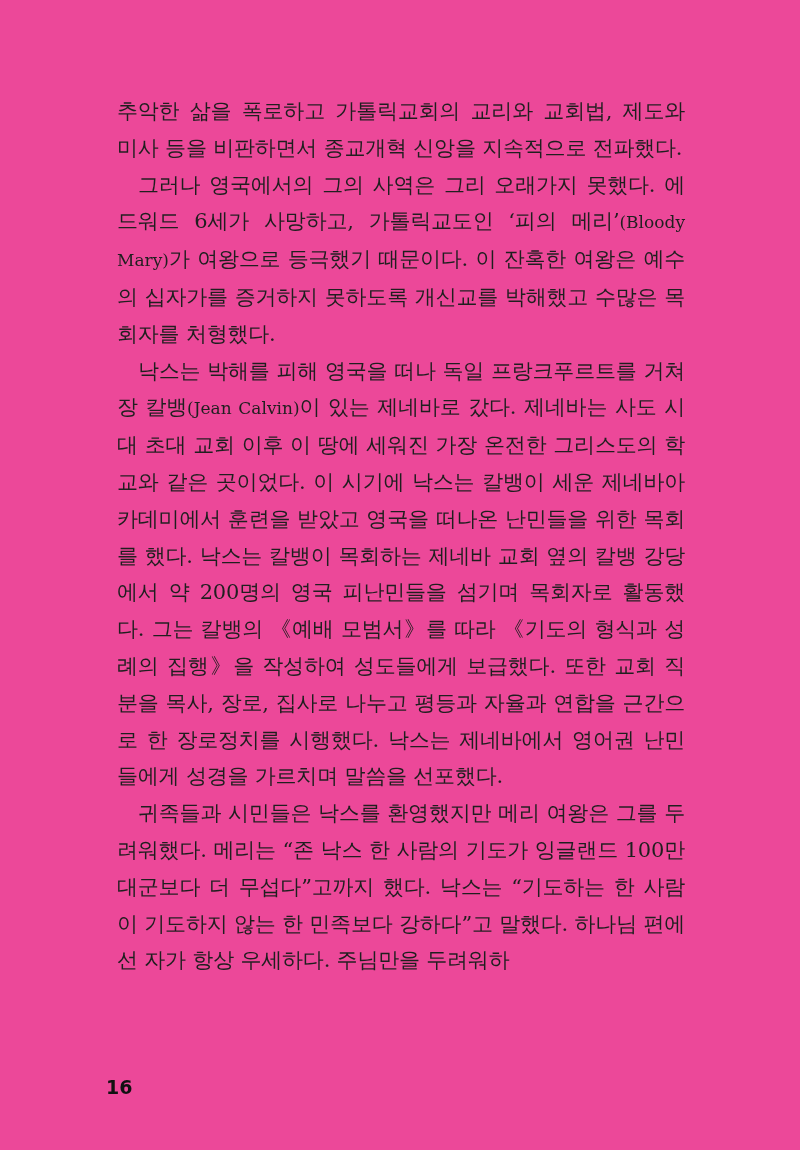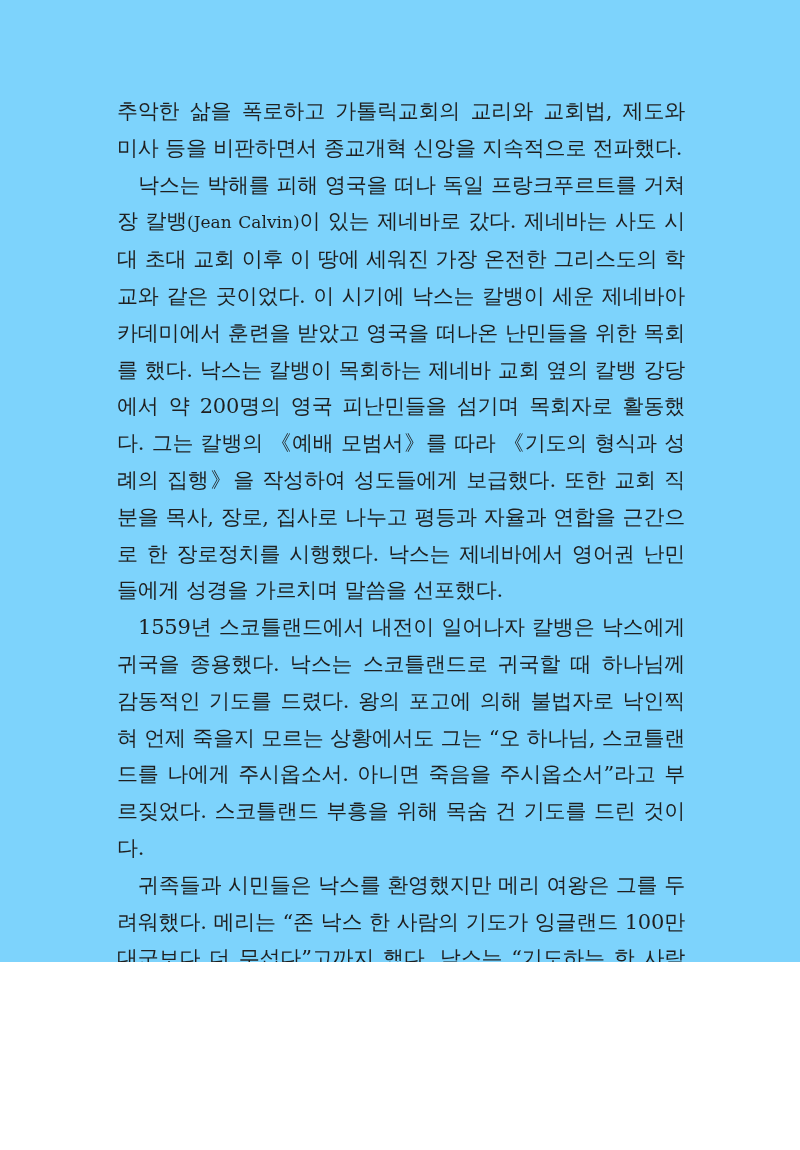--- a/index.html
+++ b/index.html
@@ -3,22 +3,22 @@
 <meta charset="utf-8">
 <style>
   html, body {
     margin: 0;
     padding: 0;
     background: #ffffff;
   }
   .book-page {
     position: relative;
     width: 800px;
-    height: 962px;
-    background: #7dd3fc;
+    height: 1150px;
+    background: #ec4899;
     overflow: hidden;
     box-sizing: border-box;
   }
   .text-block {
     position: absolute;
     left: 117px;
     top: 93px;
     width: 568px;
   }
   .text-block p {
@@ -52,24 +52,24 @@
 </style>
 </head>
 <body>
 
 <div class="book-page">
 
   <div class="text-block">
 
     <p><span>추악한 삶을 폭로하고 가톨릭교회의 교리와 교회법, 제도와 미사 등을 비판하면서 종교개혁 신앙을 지속적으로 전파했다.</span></p>
 
+    <p class="indented"><span>그러나 영국에서의 그의 사역은 그리 오래가지 못했다. 에드워드 6세가 사망하고, 가톨릭교도인 ‘피의 메리’</span><span class="latin-note">(Bloody Mary)</span><span>가 여왕으로 등극했기 때문이다. 이 잔혹한 여왕은 예수의 십자가를 증거하지 못하도록 개신교를 박해했고 수많은 목회자를 처형했다.</span></p>
 
     <p class="indented"><span>낙스는 박해를 피해 영국을 떠나 독일 프랑크푸르트를 거쳐 장 칼뱅</span><span class="latin-note">(Jean Calvin)</span><span>이 있는 제네바로 갔다. 제네바는 사도 시대 초대 교회 이후 이 땅에 세워진 가장 온전한 그리스도의 학교와 같은 곳이었다. 이 시기에 낙스는 칼뱅이 세운 제네바아카데미에서 훈련을 받았고 영국을 떠나온 난민들을 위한 목회를 했다. 낙스는 칼뱅이 목회하는 제네바 교회 옆의 칼뱅 강당에서 약 200명의 영국 피난민들을 섬기며 목회자로 활동했다. 그는 칼뱅의 《예배 모범서》를 따라 《기도의 형식과 성례의 집행》을 작성하여 성도들에게 보급했다. 또한 교회 직분을 목사, 장로, 집사로 나누고 평등과 자율과 연합을 근간으로 한 장로정치를 시행했다. 낙스는 제네바에서 영어권 난민들에게 성경을 가르치며 말씀을 선포했다.</span></p>
 
-    <p class="indented"><span>1559년 스코틀랜드에서 내전이 일어나자 칼뱅은 낙스에게 귀국을 종용했다. 낙스는 스코틀랜드로 귀국할 때 하나님께 감동적인 기도를 드렸다. 왕의 포고에 의해 불법자로 낙인찍혀 언제 죽을지 모르는 상황에서도 그는 “오 하나님, 스코틀랜드를 나에게 주시옵소서. 아니면 죽음을 주시옵소서”라고 부르짖었다. 스코틀랜드 부흥을 위해 목숨 건 기도를 드린 것이다.</span></p>
 
     <p class="indented"><span>귀족들과 시민들은 낙스를 환영했지만 메리 여왕은 그를 두려워했다. 메리는 “존 낙스 한 사람의 기도가 잉글랜드 100만 대군보다 더 무섭다”고까지 했다. 낙스는 “기도하는 한 사람이 기도하지 않는 한 민족보다 강하다”고 말했다. 하나님 편에 선 자가 항상 우세하다. 주님만을 두려워하</span></p>
 
   </div>
 
   <div class="page-number">16</div>
 
 </div>
 
 </body></html>

